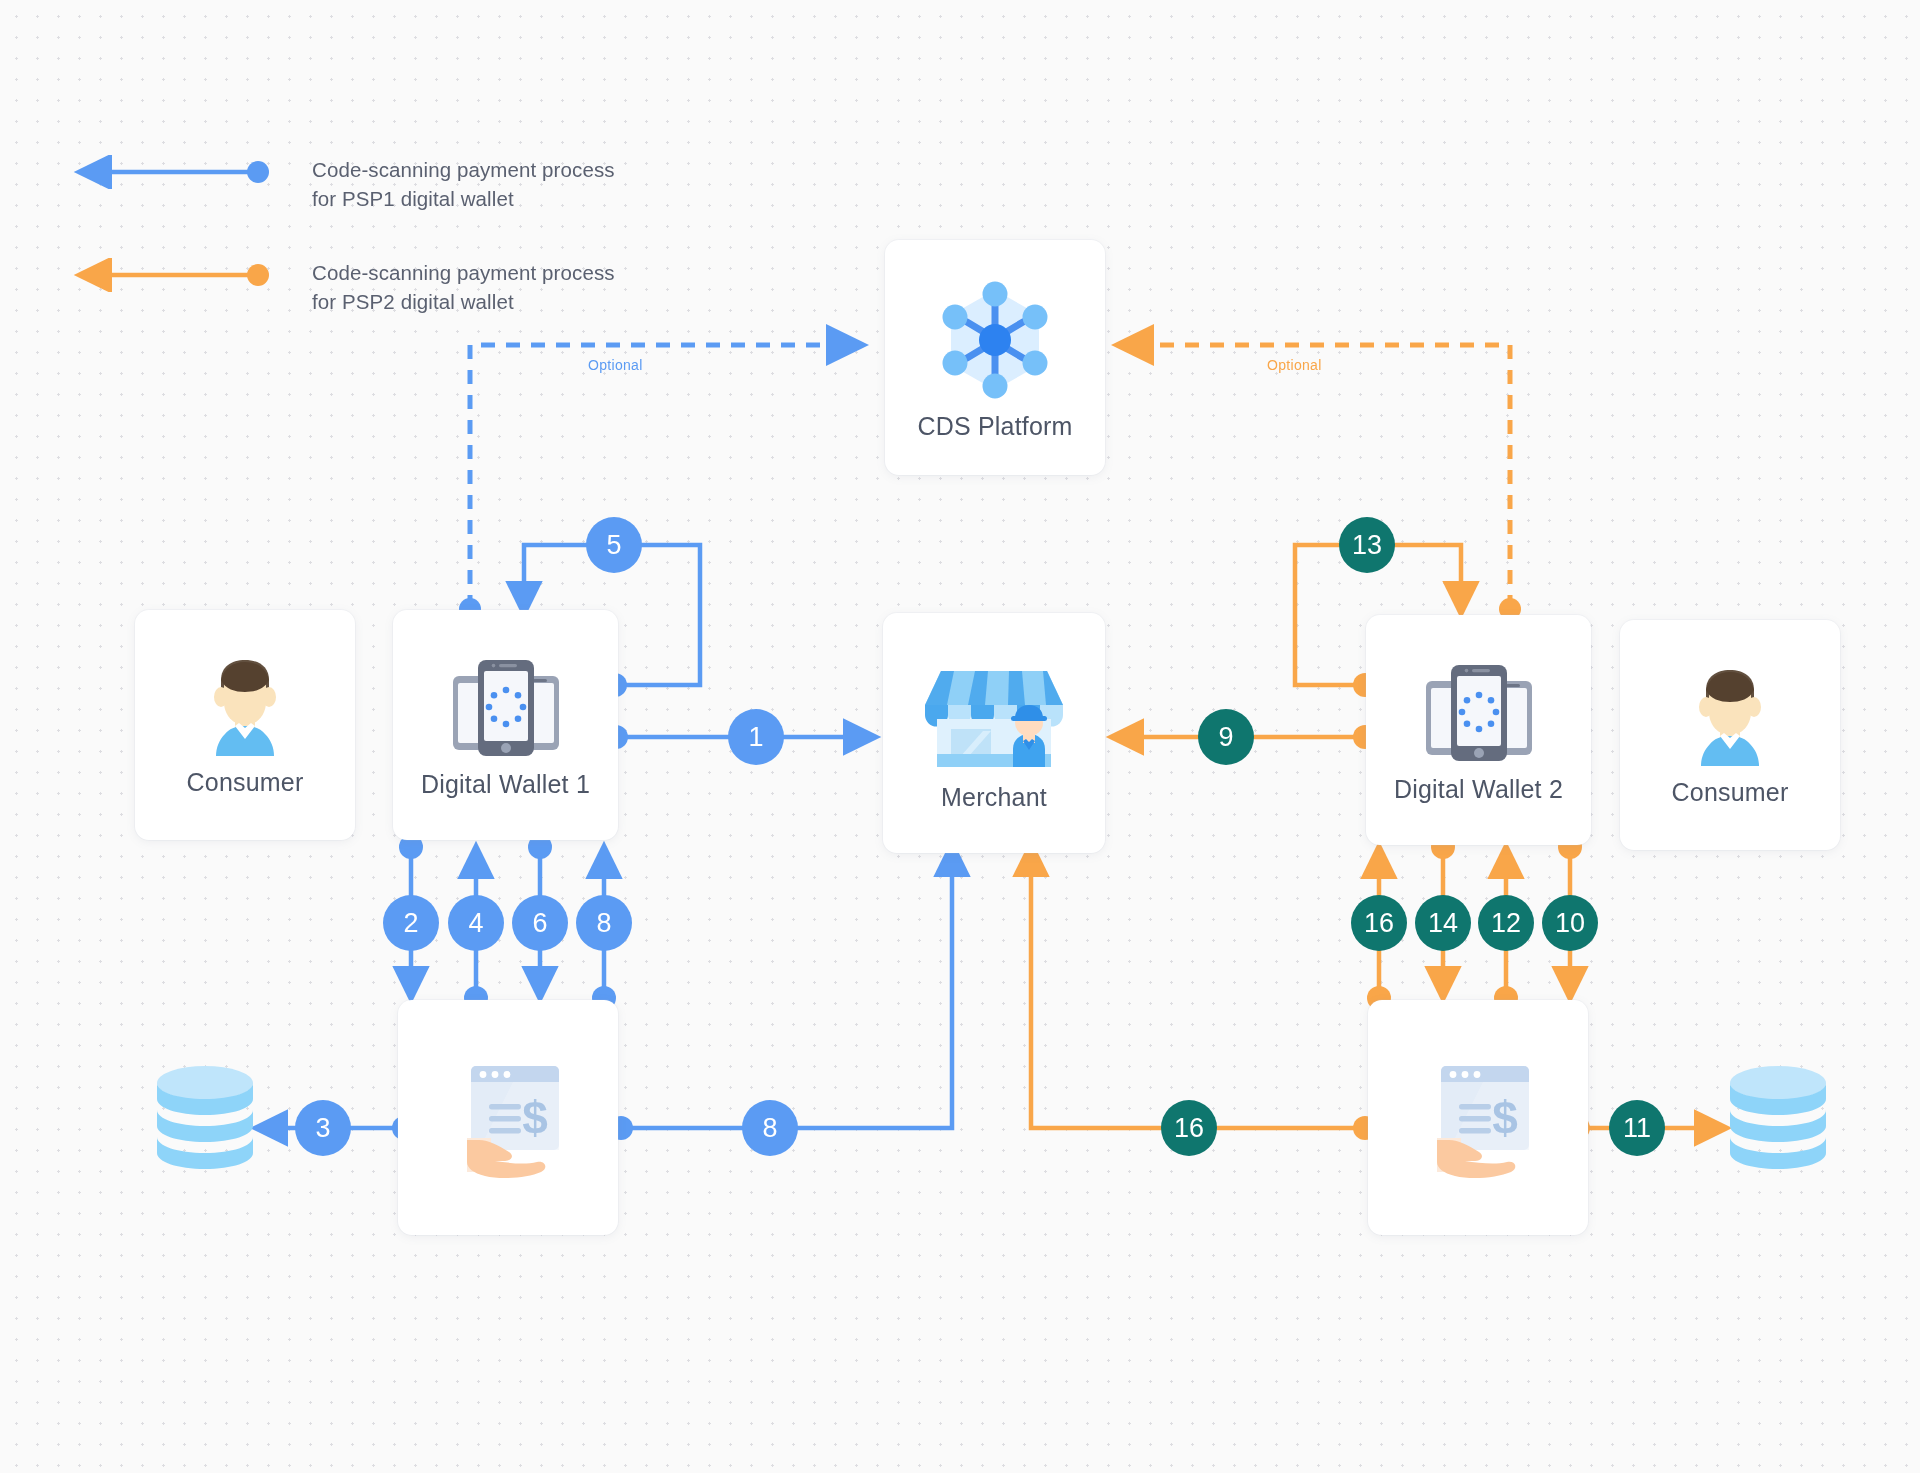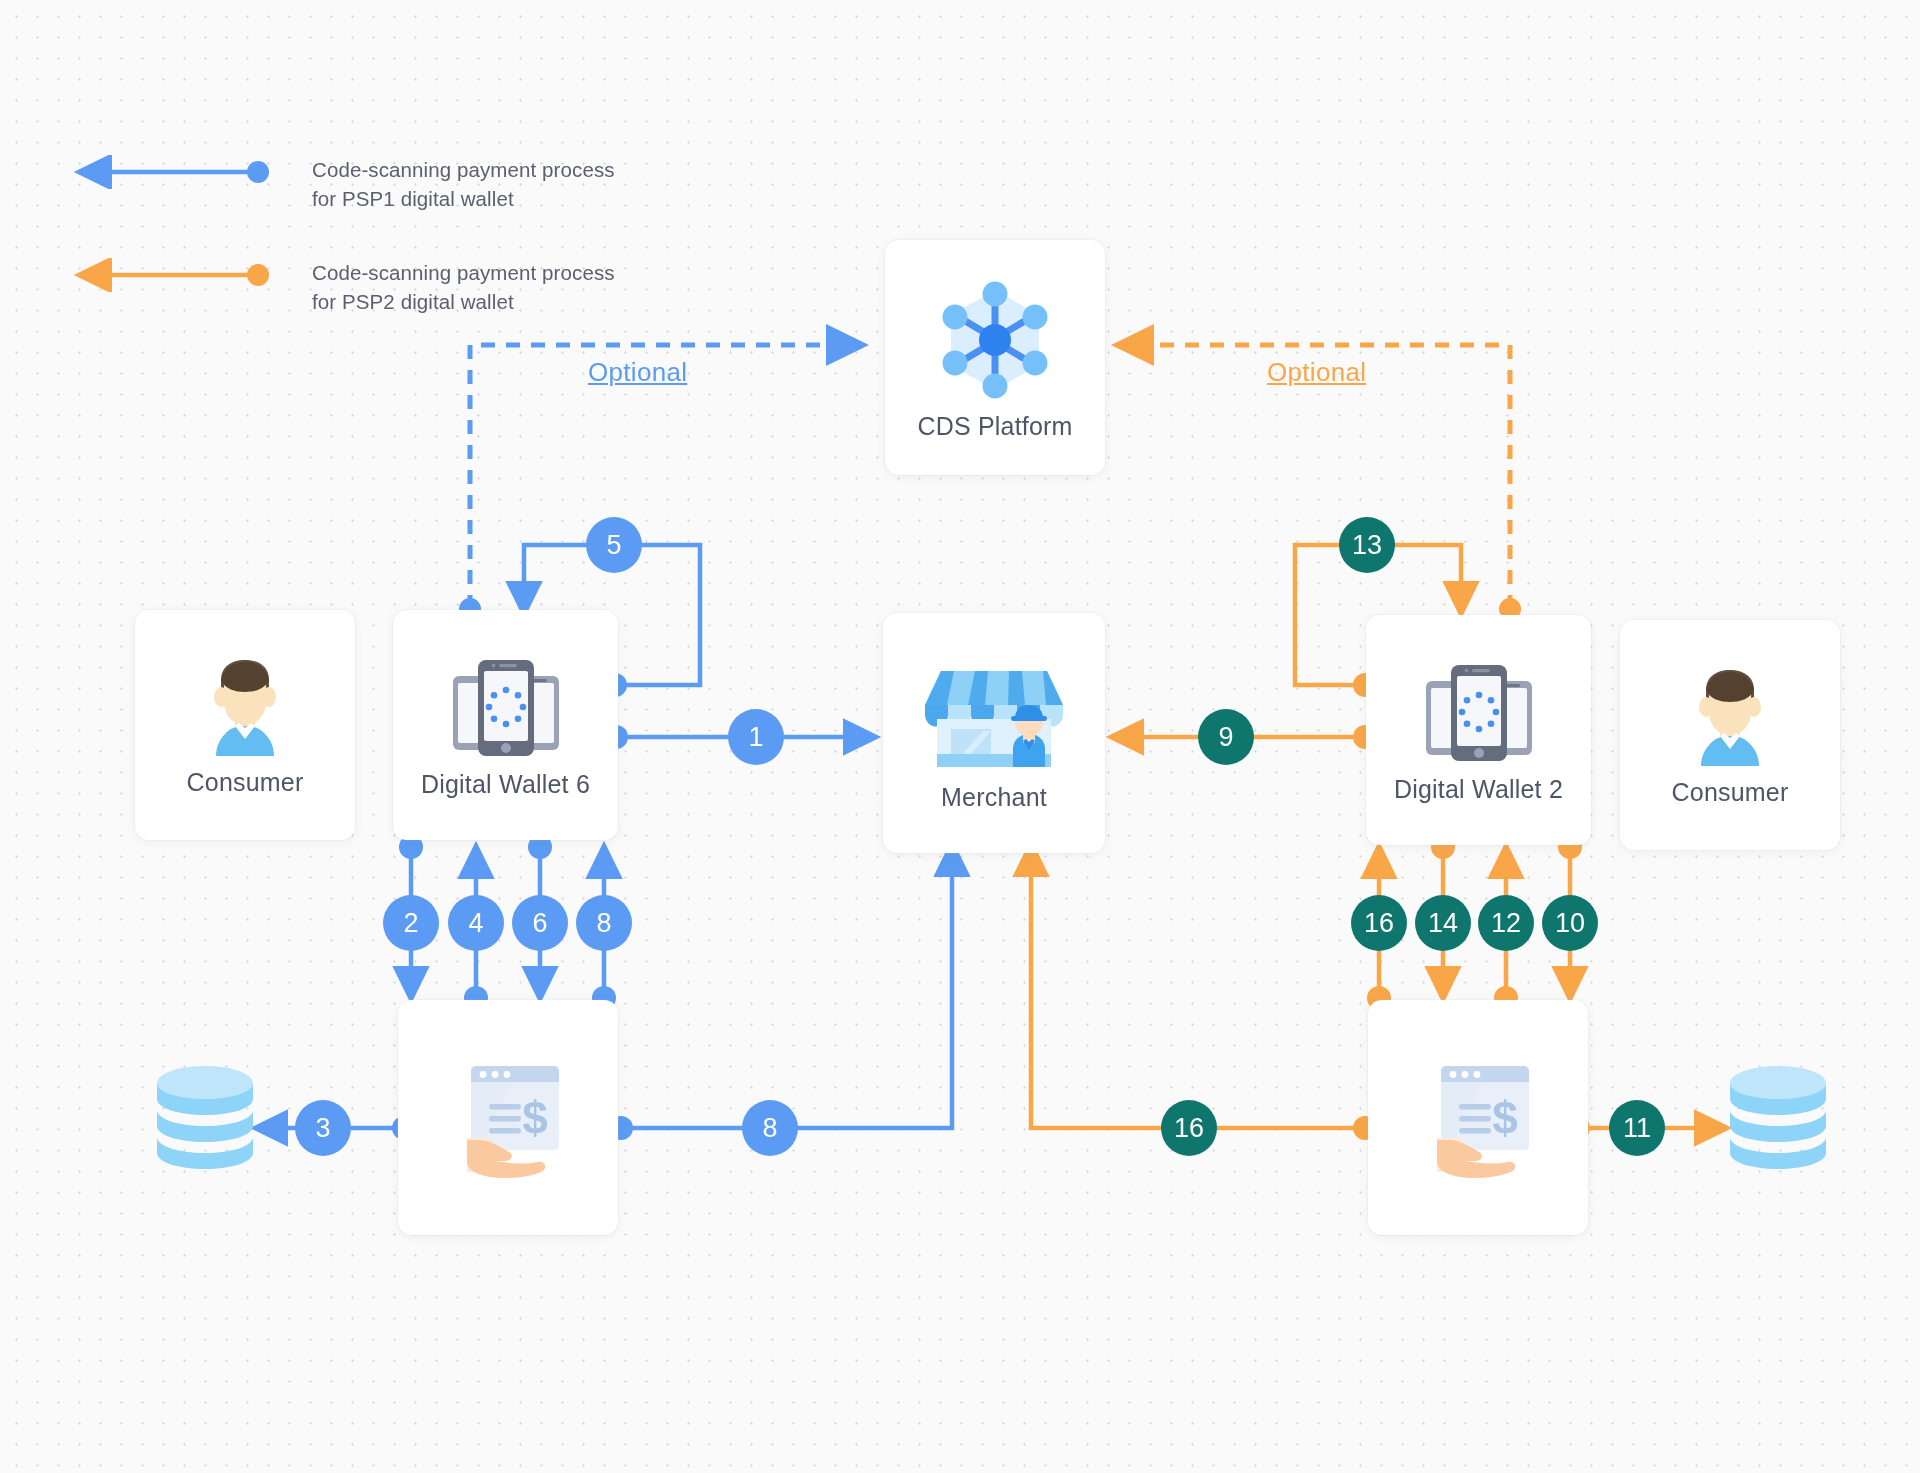--- a/index.html
+++ b/index.html
@@ -56,21 +56,21 @@
     display:flex;align-items:center;justify-content:center;
     color:#fff;font-size:27px;font-weight:400;
     line-height:1;
     box-sizing:border-box;
   }
   .badge.blue{background:#5b9bf3;}
   .badge.orange{background:#0f766e;}
   .badge.s2{width:56px;height:56px;font-size:27px;}
 
   .optlabel{
-    position:absolute;font-size:26px;letter-spacing:.3px;text-decoration:underline;
+    position:absolute;font-size:14px;letter-spacing:.3px;
   }
   .opt-blue{color:#5b9bf3;}
   .opt-orange{color:#f9a649;}
 </style>
 </head>
 <body>
 
 <div id="dotgrid"></div>
 
 <div id="stage">
@@ -209,21 +209,21 @@
           <circle cx="71" cy="43.2" r="3.3"></circle>
           <circle cx="76" cy="55" r="3.3"></circle>
           <circle cx="71" cy="66.8" r="3.3"></circle>
           <circle cx="59" cy="72" r="3.3"></circle>
           <circle cx="47" cy="66.8" r="3.3"></circle>
           <circle cx="42" cy="55" r="3.3"></circle>
           <circle cx="47" cy="43.2" r="3.3"></circle>
         </g>
       </svg>
     </span>
-    <span class="cap">Digital Wallet 6</span>
+    <span class="cap">Digital Wallet 1</span>
   </div>
 
   <div class="card" style="left:883px;top:613px;width:222px;height:240px;text-align:right;">
     <span class="icon">
       <svg width="142" height="122" viewBox="0 0 142 122">
         <path d="M18 16h106l16 34H2z" fill="#8fd0f7"></path>
         <g fill="#4aa8ee">
           <path d="M2 50h23v10a11.5 11.5 0 0 1-23 0z"></path>
           <path d="M48 50h23v10a11.5 11.5 0 0 1-23 0z"></path>
           <path d="M94 50h23v10a11.5 11.5 0 0 1-23 0z"></path>

